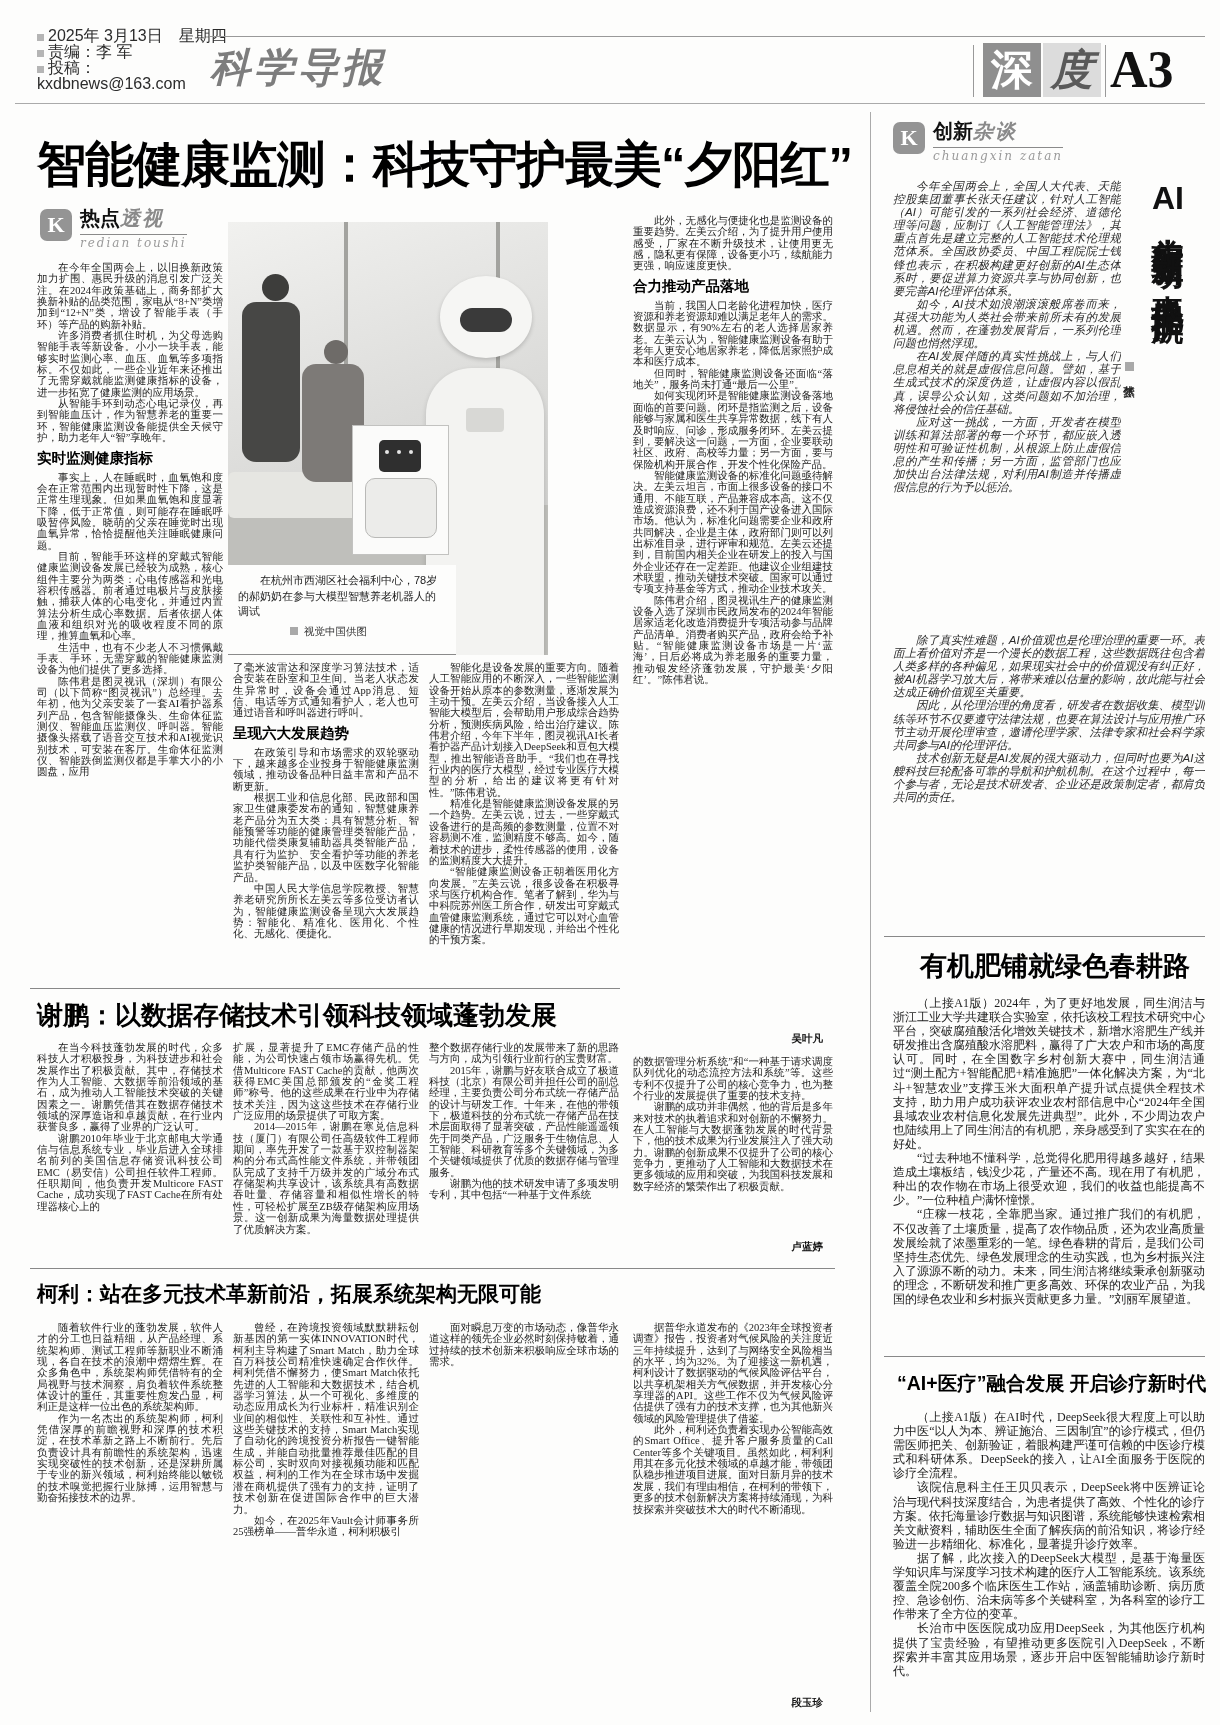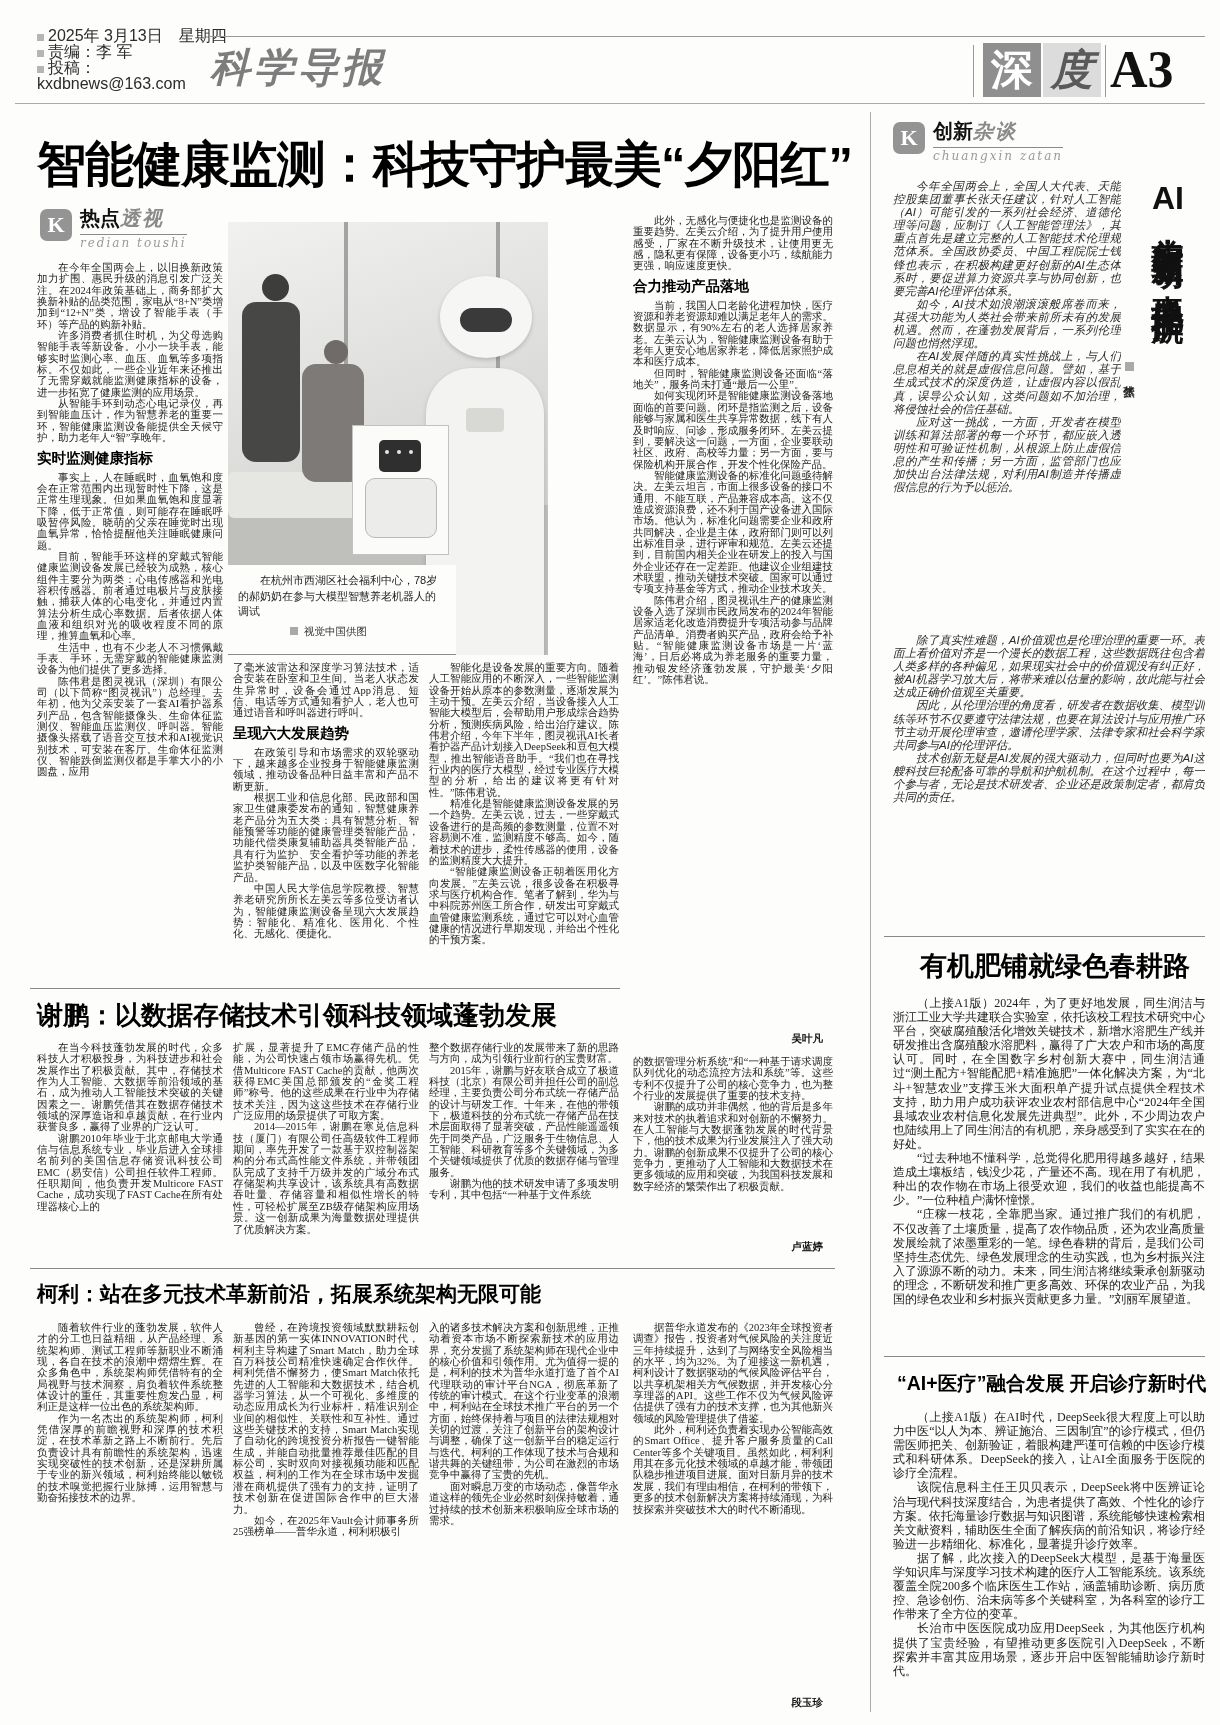--- a/index.html
+++ b/index.html
@@ -196,21 +196,20 @@
   <div class="abs subart-head" style="left:37px;top:1280px;font-size:21px;">柯利：站在多元技术革新前沿，拓展系统架构无限可能</div>
   <div class="abs col" style="left:37px;top:1322px;width:186px;height:390px;">
       <p class="para">随着软件行业的蓬勃发展，软件人才的分工也日益精细，从产品经理、系统架构师、测试工程师等新职业不断涌现，各自在技术的浪潮中熠熠生辉。在众多角色中，系统架构师凭借特有的全局视野与技术洞察，肩负着软件系统整体设计的重任，其重要性愈发凸显，柯利正是这样一位出色的系统架构师。</p>
       <p class="para">作为一名杰出的系统架构师，柯利凭借深厚的前瞻视野和深厚的技术积淀，在技术革新之路上不断前行。先后负责设计具有前瞻性的系统架构，迅速实现突破性的技术创新，还是深耕所属于专业的新兴领域，柯利始终能以敏锐的技术嗅觉把握行业脉搏，运用智慧与勤奋拓接技术的边界。</p>
     </div>
   <div class="abs col" style="left:233px;top:1322px;width:186px;height:390px;font-family:Liberation Serif, serif;">
       <p class="para">曾经，在跨境投资领域默默耕耘创新基因的第一实体INNOVATION时代，柯利主导构建了Smart Match，助力全球百万科技公司精准快速确定合作伙伴。柯利凭借不懈努力，使Smart Match依托先进的人工智能和大数据技术，结合机器学习算法，从一个可视化、多维度的动态应用成长为行业标杆，精准识别企业间的相似性、关联性和互补性。通过这些关键技术的支持，Smart Match实现了自动化的跨境投资分析报告一键智能生成，并能自动批量推荐最佳匹配的目标公司，实时双向对接视频功能和匹配权益，柯利的工作为在全球市场中发掘潜在商机提供了强有力的支持，证明了技术创新在促进国际合作中的巨大潜力。</p>
       <p class="para">如今，在2025年Vault会计师事务所25强榜单——普华永道，柯利积极引</p>
     </div>
   <div class="abs col" style="left:429px;top:1322px;width:190px;height:390px;">
-      <p class="noindent para">入的诸多技术解决方案和创新思维，正推动着资本市场不断探索新技术的应用边界，充分发掘了系统架构师在现代企业中的核心价值和引领作用。尤为值得一提的是，柯利的技术为普华永道打造了首个AI代理联动的审计平台NGA，彻底革新了传统的审计模式。在这个行业变革的浪潮中，柯利站在全球技术推广平台的另一个方面，始终保持着与项目的法律法规相对关切的过渡，关注了创新平台的架构设计与调整，确保了这一创新平台的稳定运行与迭代。柯利的工作体现了技术与合规和谐共舞的关键纽带，为公司在激烈的市场竞争中赢得了宝贵的先机。</p>
       <p class="para">面对瞬息万变的市场动态，像普华永道这样的领先企业必然时刻保持敏着，通过持续的技术创新来积极响应全球市场的需求。</p>
     </div>
   <div class="abs col" style="left:633px;top:1322px;width:200px;height:372px;">
       <p class="para">据普华永道发布的《2023年全球投资者调查》报告，投资者对气候风险的关注度近三年持续提升，达到了与网络安全风险相当的水平，均为32%。为了迎接这一新机遇，柯利设计了数据驱动的气候风险评估平台，以共享机架相关方气候数据，并开发核心分享理器的API。这些工作不仅为气候风险评估提供了强有力的技术支撑，也为其他新兴领域的风险管理提供了借鉴。</p>
       <p class="para">此外，柯利还负责着实现办公智能高效的Smart Office、提升客户服务质量的Call Center等多个关键项目。虽然如此，柯利利用其在多元化技术领域的卓越才能，带领团队稳步推进项目进展。面对日新月异的技术发展，我们有理由相信，在柯利的带领下，更多的技术创新解决方案将持续涌现，为科技探索并突破技术大的时代不断涌现。</p>
     </div>
   <div class="byline" style="left:633px;top:1696px;width:190px;">段玉珍</div>
 
   <div class="vrule" style="left:870px;top:112px;height:1600px;background:#aaa;"></div>
 

